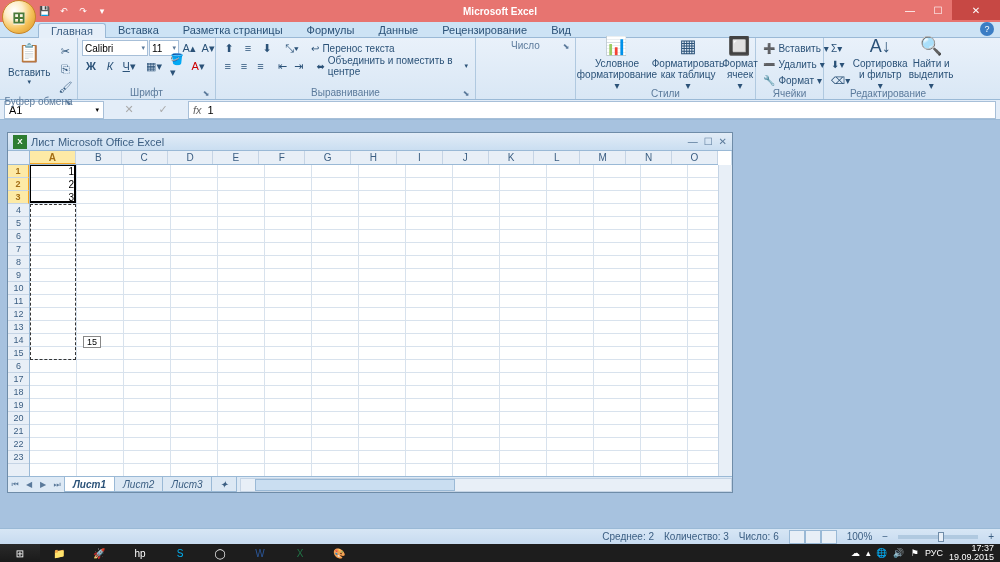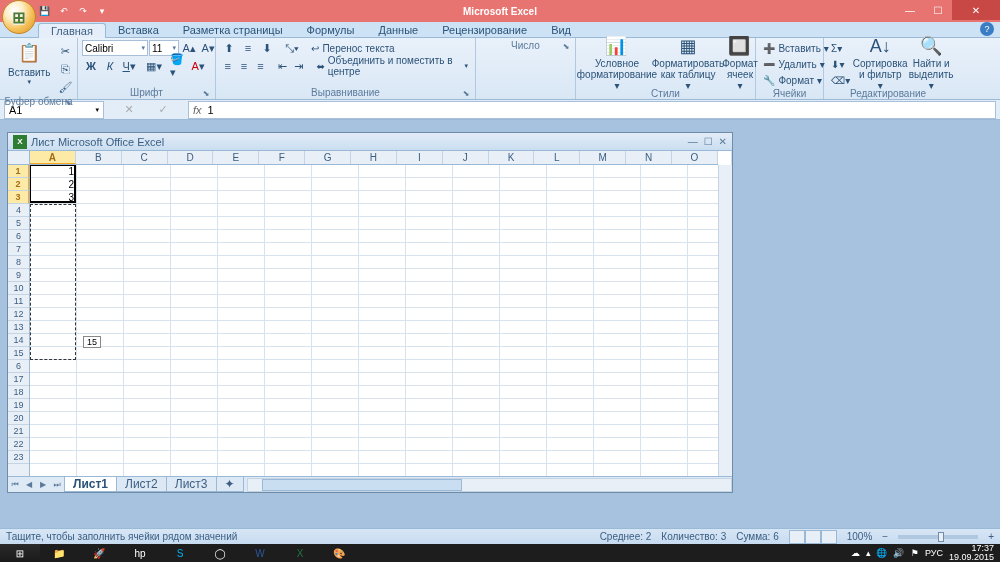--- a/index.html
+++ b/index.html
@@ -63,21 +63,21 @@
 .cells { position: absolute; top: 14px; left: 22px; right: 14px; bottom: 0; overflow: hidden; }
 .cell-col { position: absolute; top: 0; bottom: 0; border-right: 1px solid #d8e2ed; }
 .cell-row { position: absolute; left: 0; right: 0; border-bottom: 1px solid #d8e2ed; }
 .cell-val { position: absolute; font-size: 10px; display: flex; align-items: center; justify-content: flex-end; padding-right: 3px; color: #000; }
 .selection-border { position: absolute; border: 2px solid #000; pointer-events: none; }
 .marquee { position: absolute; border: 1px dashed #333; pointer-events: none; }
 .fill-tooltip { position: absolute; background: #fff; border: 1px solid #888; font-size: 9px; padding: 0 3px; }
 .sheet-scrollbar-v { position: absolute; right: 0; top: 14px; bottom: 0; width: 14px; background: #e8eff7; border-left: 1px solid #c5d4e5; }
 .sheet-tabs-bar { position: absolute; bottom: 0; left: 0; right: 0; height: 16px; background: #dde9f5; display: flex; align-items: center; border-top: 1px solid #9ab9d6; }
 .nav-btn { width: 14px; height: 14px; display: flex; align-items: center; justify-content: center; font-size: 8px; color: #5b7a9b; }
-.sheet-tab { height: 15px; padding: 0 8px; font-size: 12px; display: flex; align-items: center; border: 1px solid #9ab9d6; border-top: none; margin-right: -1px; background: #dce8f4; color: #3b5e82; }
+.sheet-tab { height: 15px; padding: 0 8px; font-size: 10px; display: flex; align-items: center; border: 1px solid #9ab9d6; border-top: none; margin-right: -1px; background: #dce8f4; color: #3b5e82; font-style: italic; }
 .sheet-tab.active { background: #fff; font-weight: bold; color: #2b5278; }
 .hscroll { flex: 1; height: 14px; margin-left: 4px; background: #e8eff7; border: 1px solid #c5d4e5; position: relative; }
 .hscroll .thumb { position: absolute; left: 14px; width: 200px; top: 0; bottom: 0; background: #cadef1; border: 1px solid #9ab9d6; }
 
 
 .status-bar { position: absolute; bottom: 18px; left: 0; right: 0; height: 16px; background: linear-gradient(#d7e6f5, #c7dbf0); border-top: 1px solid #9ab9d6; display: flex; align-items: center; padding: 0 6px; font-size: 10px; color: #3b5e82; }
 .status-right { margin-left: auto; display: flex; align-items: center; gap: 10px; }
 .view-btns { display: flex; gap: 0; }
 .view-btn { width: 16px; height: 14px; border: 1px solid #9ab9d6; background: #e8eff7; }
 .zoom-slider { width: 80px; height: 4px; background: #b0c9e0; position: relative; }
@@ -363,25 +363,24 @@
       <div class="sheet-tab">Лист3</div>
       <div class="sheet-tab">✦</div>
       <div class="hscroll">
           <div class="thumb"></div>
         </div>
     </div>
   </div>
 </div>
 
 <div class="status-bar">
-  <span>Тащите, чтобы заполнить ячейки рядом значений</span>
   <div class="status-right">
     <span><span>Среднее:</span> <span>2</span></span>
     <span><span>Количество:</span> <span>3</span></span>
-    <span><span>Сумма:</span> <span>6</span></span>
+    <span><span>Число:</span> <span>6</span></span>
     <div class="view-btns">
       <div class="view-btn"></div>
       <div class="view-btn"></div>
       <div class="view-btn"></div>
     </div>
     <span>100%</span>
     <span>−</span>
     <div class="zoom-slider">
         <div class="handle"></div>
       </div>

